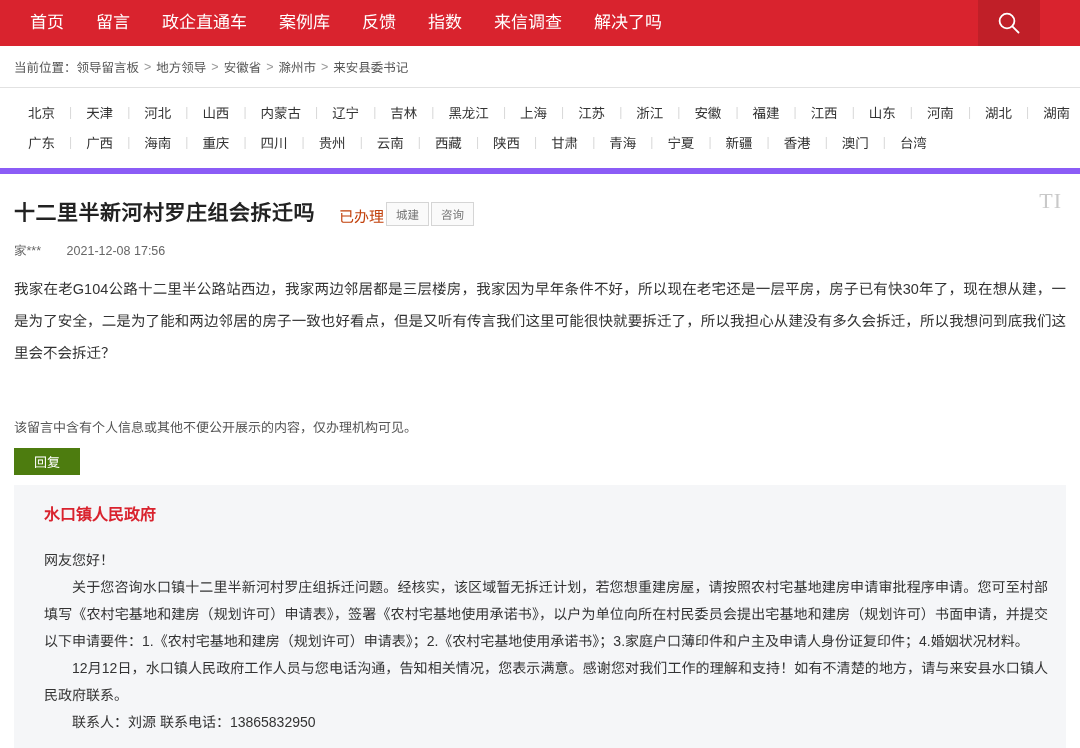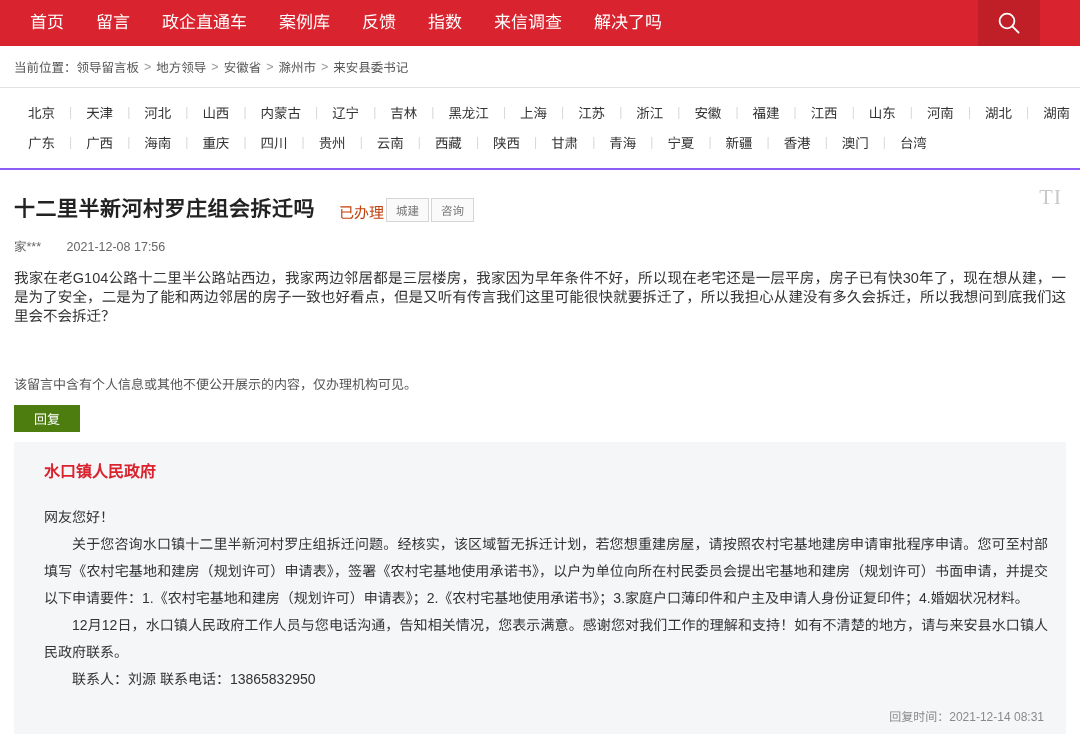--- a/index.html
+++ b/index.html
@@ -58,21 +58,21 @@
     font-size: 12.5px;
     color: #555;
     border-bottom: 1px solid #e2e2e2;
   }
   .breadcrumb .bcitem { color: #555; }
   .breadcrumb .sep { margin: 0 5px; color: #999; }
 
   
   .regions {
     padding: 14px 14px 10px 14px;
-    border-bottom: 2px solid #8b5cf6;
+    border-bottom: 6px solid #8b5cf6;
   }
   .regionrow {
     display: flex;
     align-items: center;
     flex-wrap: nowrap;
     margin-bottom: 10px;
   }
   .regionrow:last-child { margin-bottom: 6px; }
   .region {
     font-size: 13.5px;
@@ -130,21 +130,21 @@
     padding: 14px 14px 0 14px;
     font-size: 12.5px;
     color: #666;
   }
   .metarow .author { margin-right: 22px; }
 
   
   .posttext {
     padding: 14px 14px 0 14px;
     font-size: 14.5px;
-    line-height: 19px;
+    line-height: 32px;
     color: #333;
     text-align: justify;
   }
 
   .privacynote {
     padding: 48px 14px 0 14px;
     font-size: 13px;
     color: #555;
   }
 

